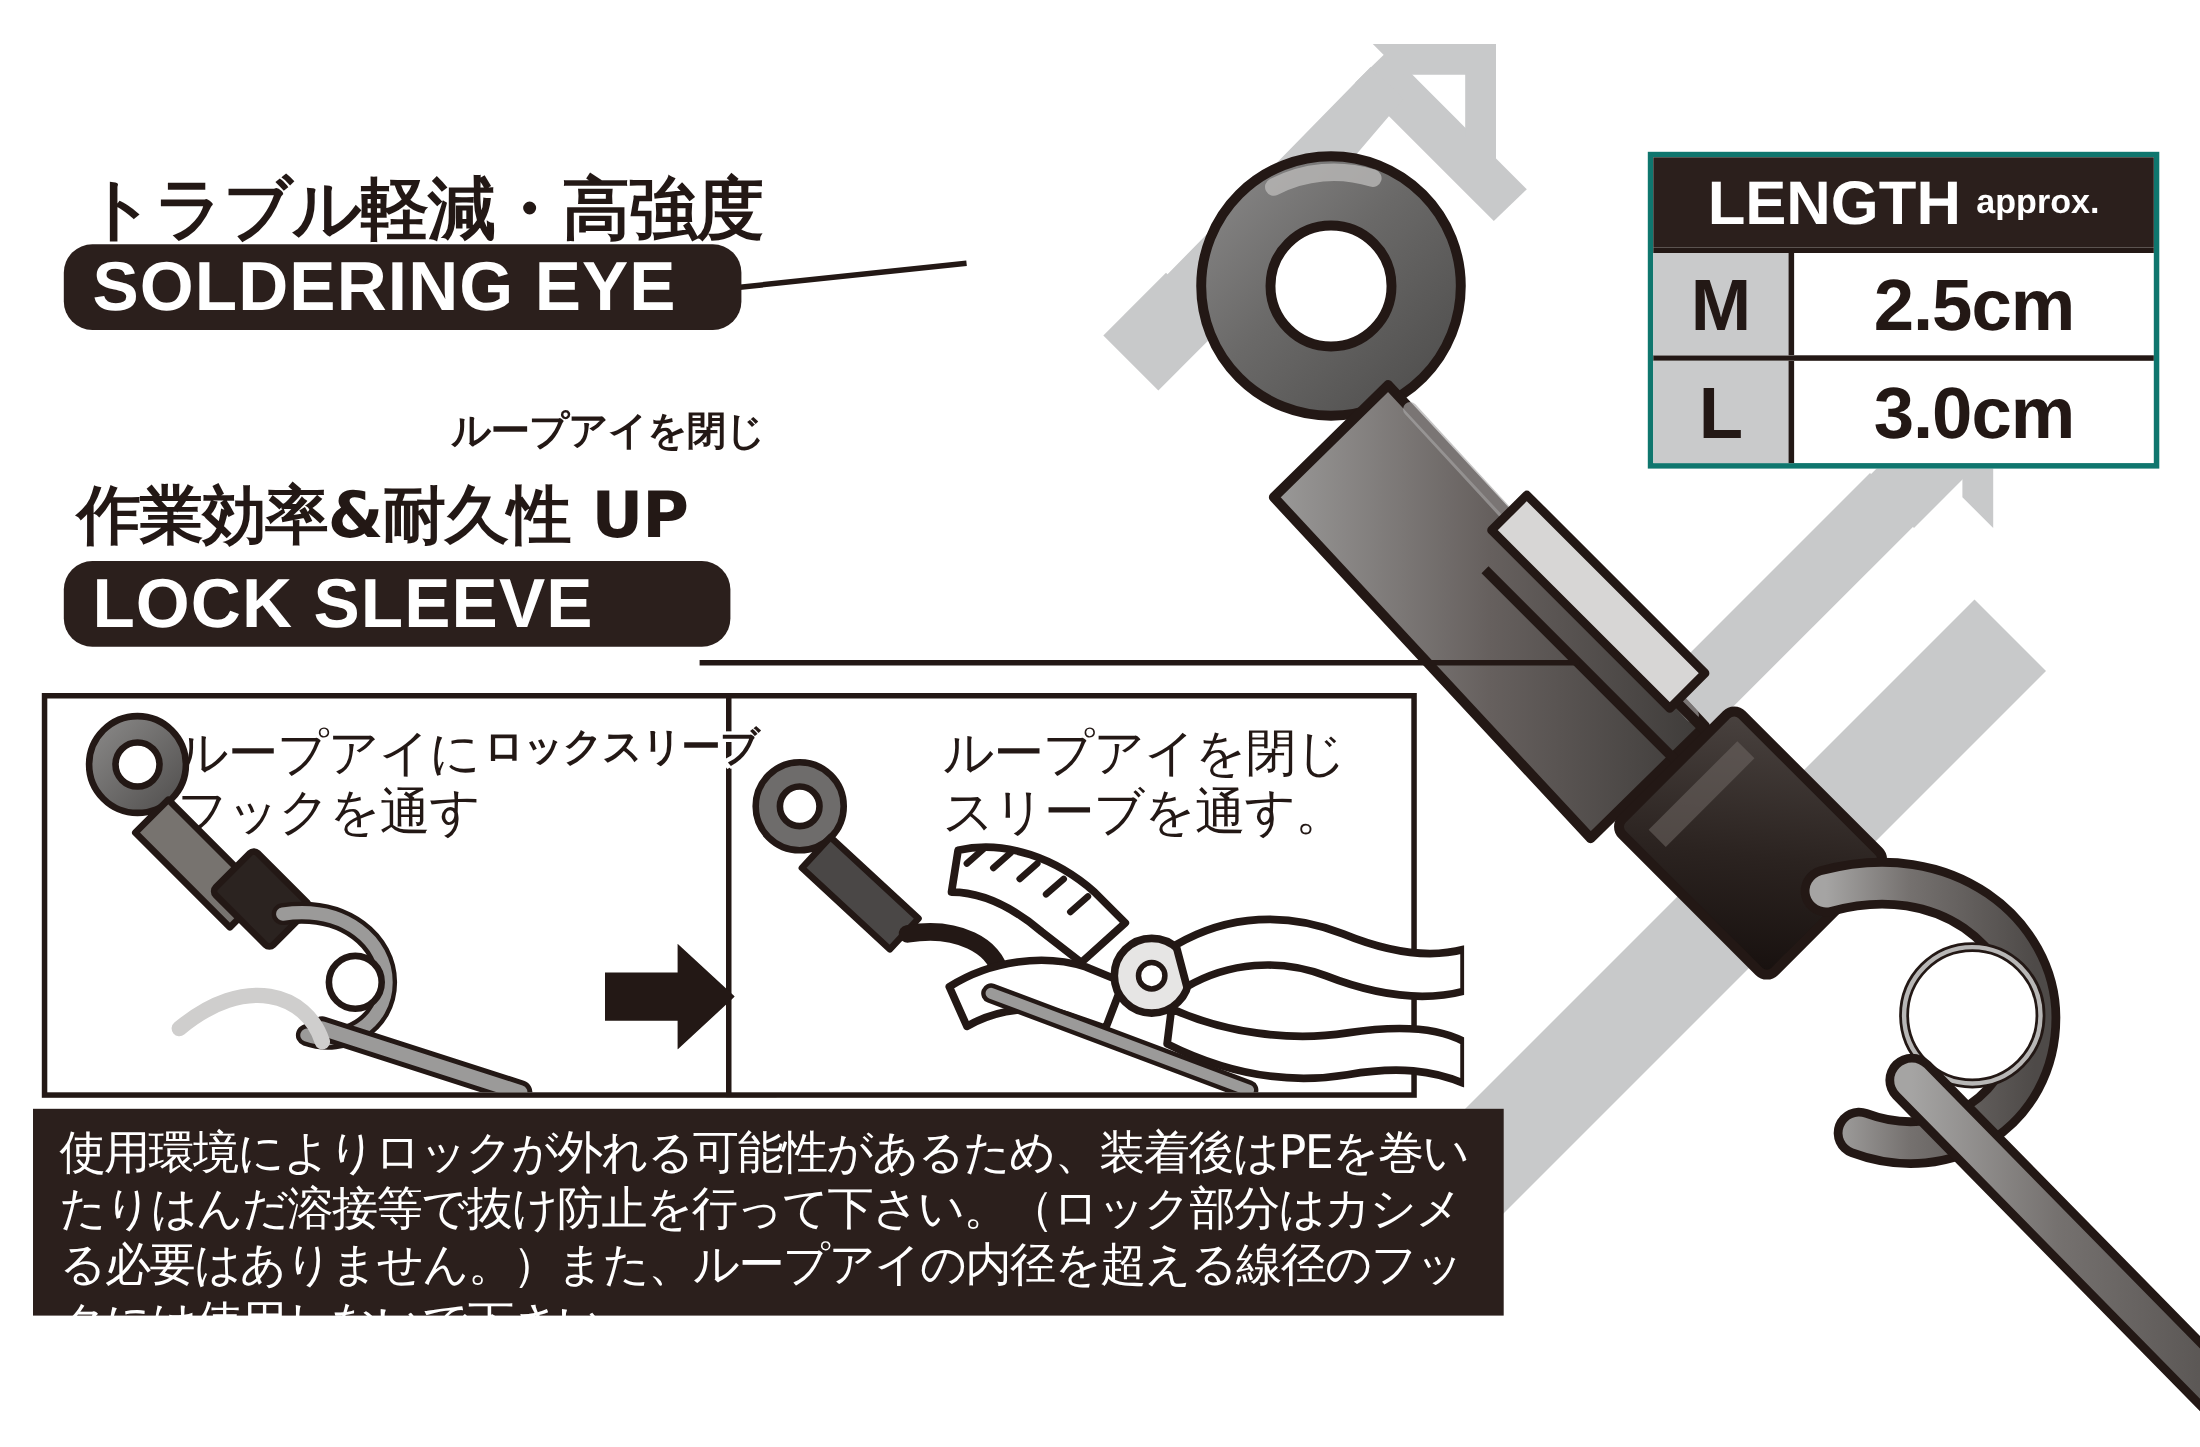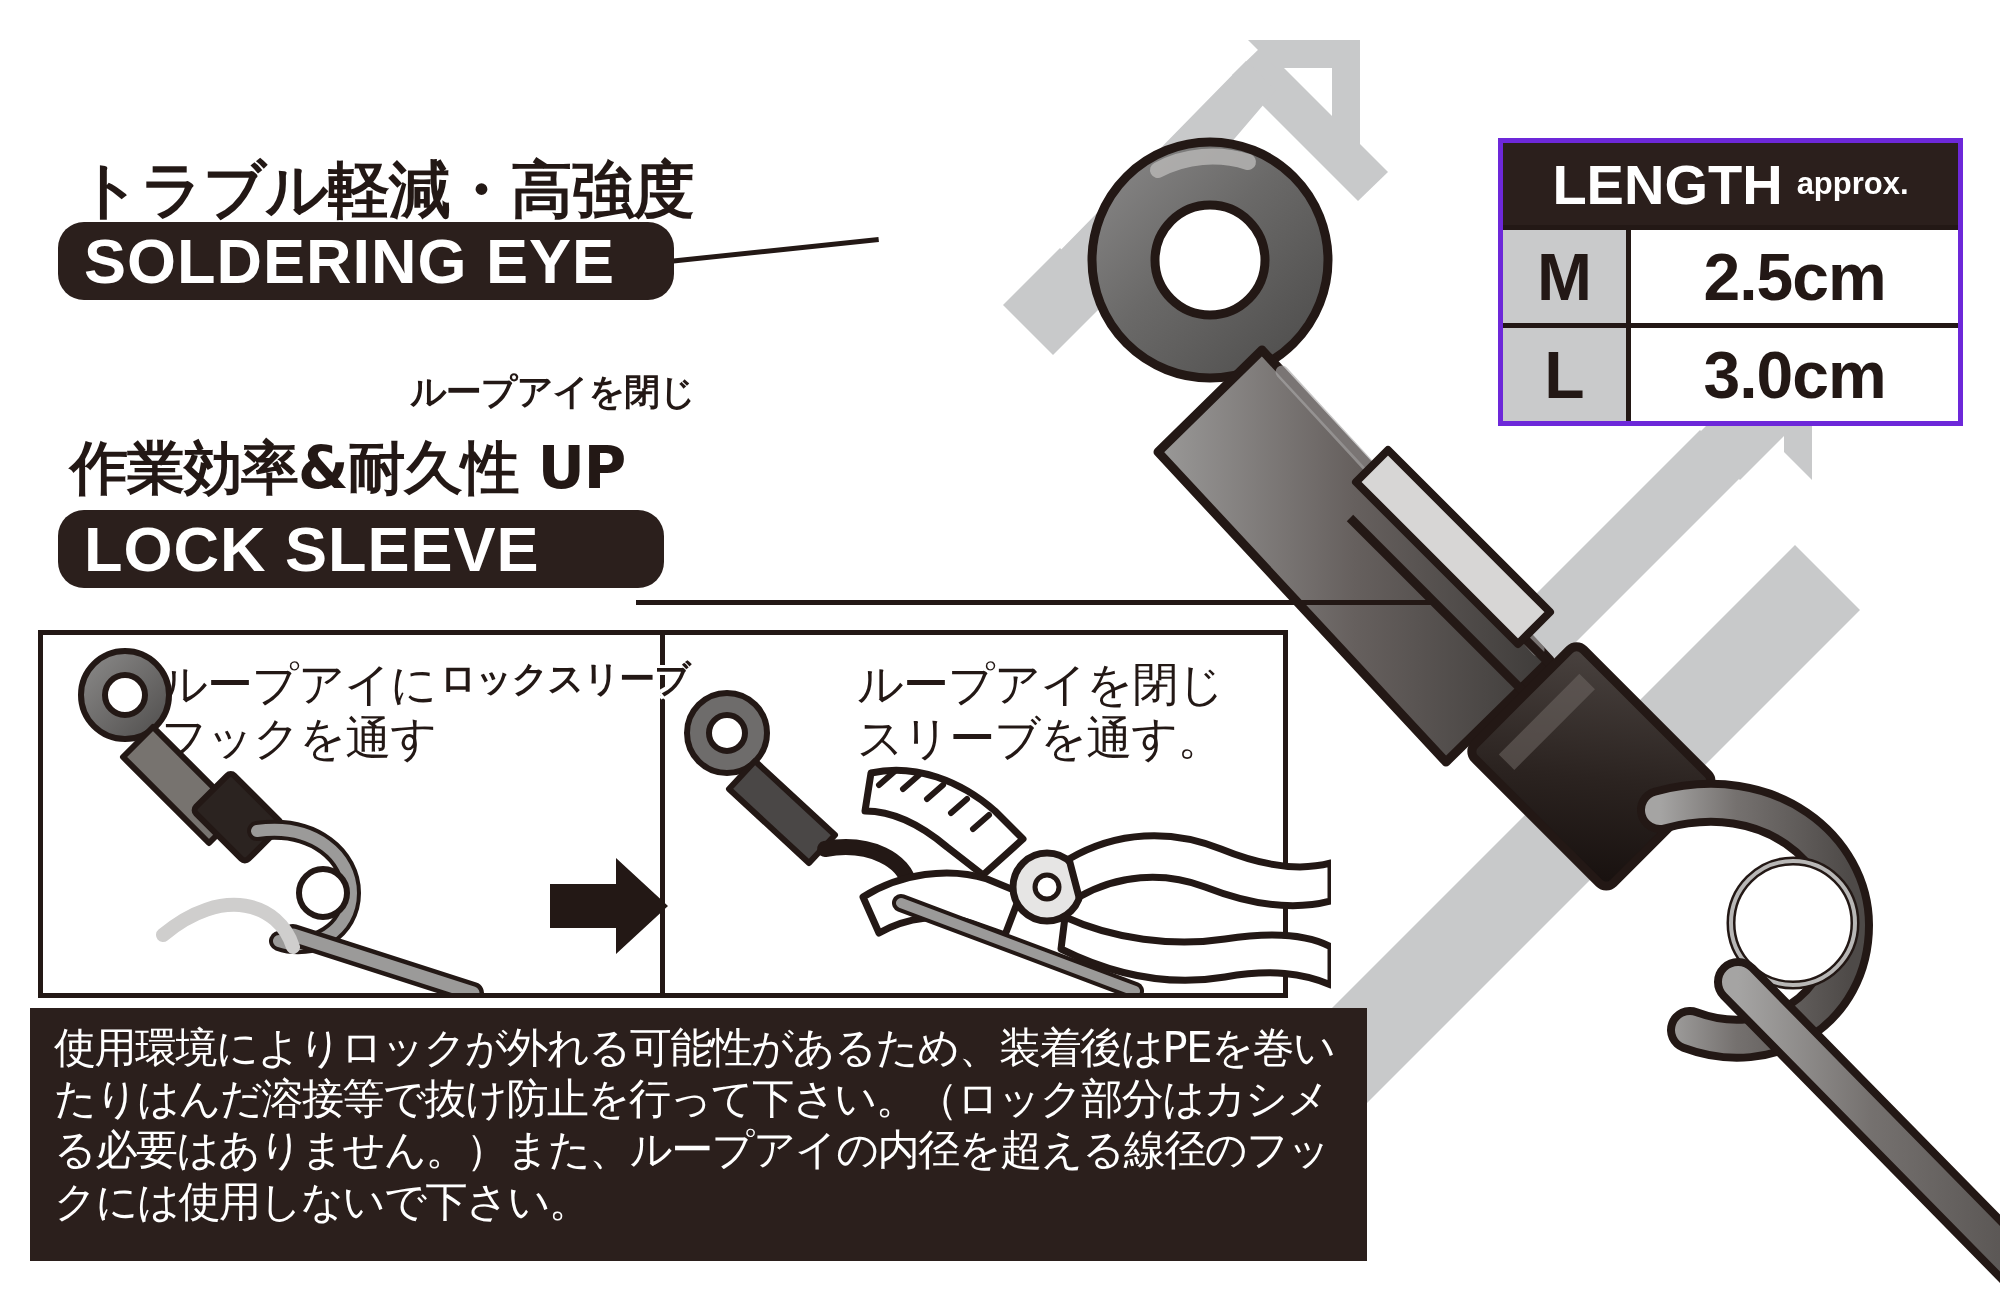--- a/index.html
+++ b/index.html
@@ -51,41 +51,41 @@
   #step-panel-2{left:622px;width:628px;}
   .step-caption{position:absolute;color:#231815;font-weight:500;font-size:46px;
                 line-height:1.18;white-space:pre-line;letter-spacing:-1px;}
   #step-caption-1{left:118px;top:22px;}
   #step-caption-2{left:192px;top:22px;}
 
   .step-arrow{position:absolute;left:512px;top:228px;z-index:6;}
 
   
   .length-table{position:absolute;left:1498px;top:138px;width:465px;height:288px;
-                border:5px solid #6d28d9;box-sizing:border-box;background:#fff;z-index:6;}
+                border:5px solid #0f766e;box-sizing:border-box;background:#fff;z-index:6;}
   .lt-header{height:82px;background:#2b1f1c;display:flex;align-items:center;
              justify-content:center;gap:14px;box-sizing:border-box;}
   .lt-title{color:#fff;font-family:"Liberation Sans",sans-serif;font-weight:bold;
             font-size:56px;letter-spacing:0px;}
   .lt-approx{color:#fff;font-family:"Liberation Sans",sans-serif;font-weight:bold;
              font-size:31px;}
   .lt-row{display:flex;height:98px;border-top:5px solid #231815;box-sizing:border-box;}
   .lt-size{width:128px;background:#c9cacb;border-right:5px solid #231815;
            display:flex;align-items:center;justify-content:center;
            color:#231815;font-family:"Liberation Sans",sans-serif;font-weight:bold;
            font-size:66px;box-sizing:border-box;}
   .lt-val{flex:1;display:flex;align-items:center;justify-content:center;
           color:#231815;font-family:"Liberation Sans",sans-serif;font-weight:bold;
           font-size:66px;letter-spacing:-1px;}
   #strength-note{position:absolute;left:1562px;top:448px;color:#231815;
                  font-weight:bold;font-size:46px;white-space:nowrap;z-index:6;
                  letter-spacing:-1px;}
 
   
-  .warning{position:absolute;left:30px;top:1008px;width:1337px;height:253px;
+  .warning{position:absolute;left:30px;top:1008px;width:1337px;height:188px;
            background:#2b1f1c;z-index:5;box-sizing:border-box;padding:14px 22px 0 24px;}
   .warning p{margin:0;color:#fff;font-size:42px;line-height:1.22;
              letter-spacing:-1.5px;white-space:pre-line;}
 </style>
 </head>
 <body>
 
 <div class="stage">
 
   <svg class="bg-arrows" viewBox="0 0 2000 1315">

